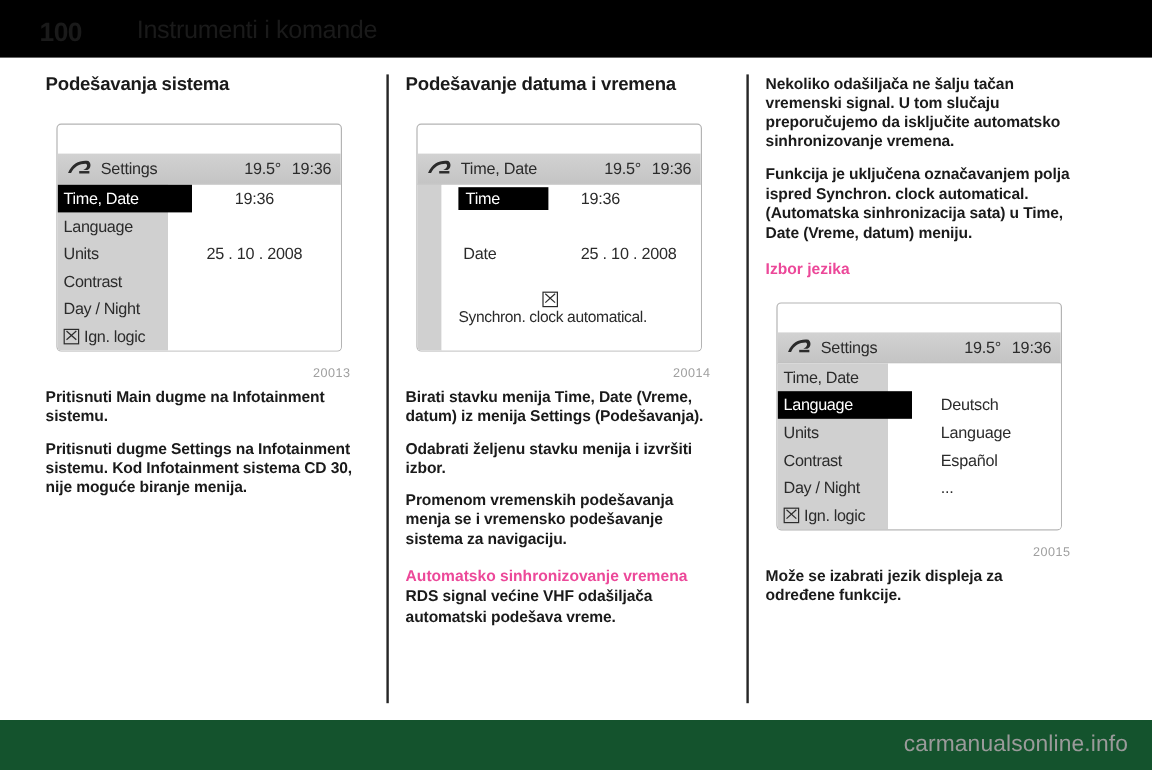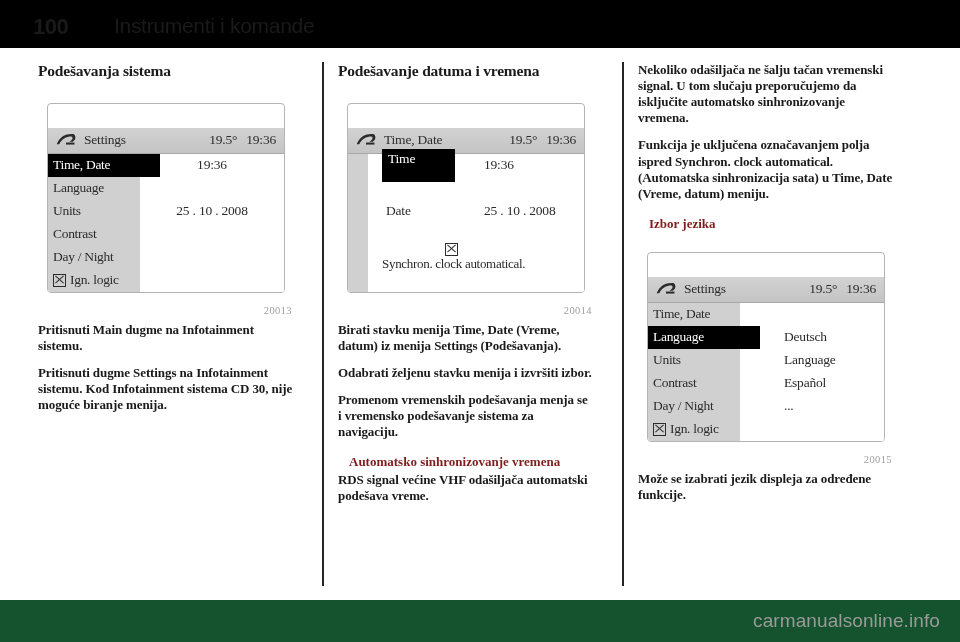--- a/index.html
+++ b/index.html
@@ -59,21 +59,20 @@
     width: 960px;
     height: 552px;
     background: #ffffff;
   }
 
   .columns {
     position: absolute;
     left: 0; top: 0;
     width: 960px;
     height: 552px;
-    font-family: Liberation Serif, serif;
   }
   .col {
     position: absolute;
     top: 14px;
     width: 256px;
     height: 524px;
   }
   .col-1 { left: 38px; }
   .col-2 { left: 338px; }
   .col-3 { left: 638px; }
@@ -90,24 +89,24 @@
 
   h2.section-head {
     margin: 0 0 13px 0;
     font-size: 15.5px;
     font-weight: bold;
     color: #1a1a1a;
     letter-spacing: -0.2px;
     line-height: 1.15;
   }
   h3.sub-head {
-    margin: 14px 0 2px 11px;
+    margin: 14px 0 2px 0;
     font-size: 13px;
     font-weight: bold;
-    color: #7f1d1d;
+    color: #ec4899;
     line-height: 1.22;
   }
   p.body-text {
     margin: 0 0 11px 0;
     font-size: 13px;
     font-weight: bold;
     color: #1a1a1a;
     line-height: 1.24;
     letter-spacing: -0.1px;
   }
@@ -247,21 +246,21 @@
     position: absolute;
     left: 18px;
     font-size: 13.5px;
     color: #2b2b2b;
     letter-spacing: -0.2px;
   }
   .td-label.sel {
     background: #000000;
     color: #ffffff;
     left: 14px;
-    padding: 2px 40px 16px 6px;
+    padding: 2px 40px 2px 6px;
     line-height: 15px;
   }
   .td-value {
     position: absolute;
     left: 116px;
     font-size: 13.5px;
     color: #2b2b2b;
     letter-spacing: -0.2px;
   }
   .td-check {

